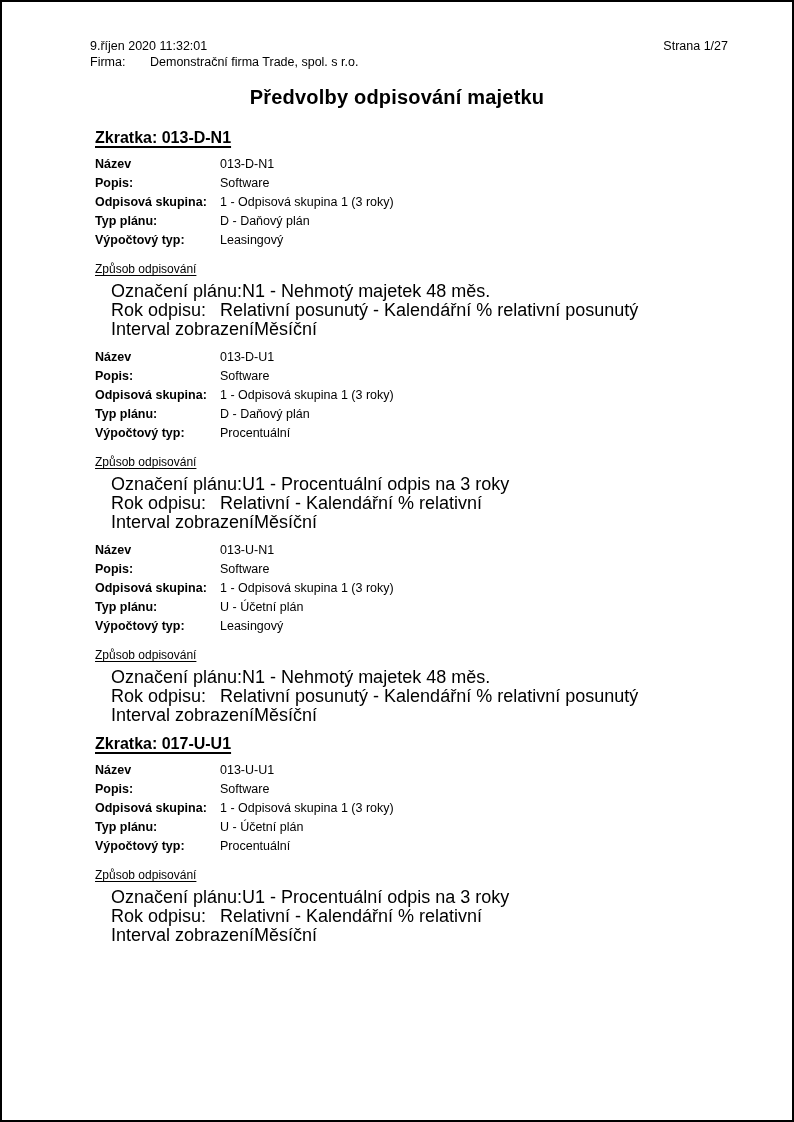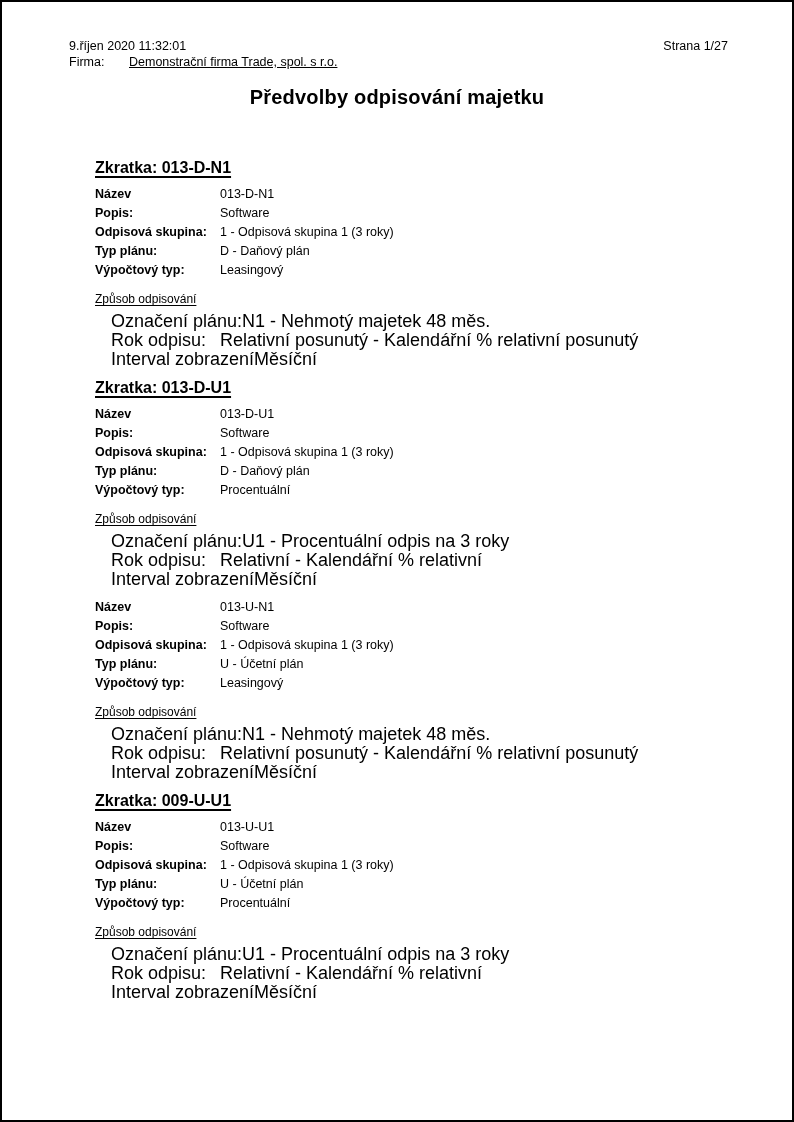--- a/index.html
+++ b/index.html
@@ -17,52 +17,51 @@
     inset: 0;
     width: 794px;
     height: 1122px;
     border: 2px solid #000000;
     background: #ffffff;
   }
   
   .report-header {
     position: absolute;
     top: 36px;
-    left: 67px;
+    left: 88px;
     right: 54px;
     font-size: 12.5px;
     line-height: 16px;
   }
   .header-line1 { position: relative; }
   .page-number {
     position: absolute;
     right: 10px;
     top: 0;
     white-space: nowrap;
   }
-  .header-line2 { margin-top: 0px; text-decoration: underline; }
+  .header-line2 { margin-top: 0px; }
   .firma-label { display: inline-block; width: 60px; }
   
   .report-title {
     position: absolute;
     top: 84px;
     left: 0;
     width: 100%;
     text-align: center;
     font-size: 20px;
     font-weight: bold;
     letter-spacing: 0.2px;
   }
   
   .sections {
     position: absolute;
     top: 126px;
     left: 93px;
     right: 36px;
-    margin-top: 30px;
   }
   .section { margin-bottom: 9px; }
   .section-heading {
     font-size: 16px;
     font-weight: bold;
     line-height: 20px;
     text-decoration: underline;
     text-underline-offset: 3px;
     text-decoration-thickness: 2px;
     margin-bottom: 7px;
@@ -159,39 +158,123 @@
             </div>
             <div class="sub-row">
               <span class="sub-label">Interval zobrazení</span>
               <span class="field-value">Měsíční</span>
             </div>
           </div>
     </div>
   </div>
 
   <div class="section">
+    <div class="fields">
+          <div class="field-row">
+            <span class="field-label">Název</span>
+            <span class="field-value">013-D-U1</span>
+          </div>
+          <div class="field-row">
+            <span class="field-label">Popis:</span>
+            <span class="field-value">Software</span>
+          </div>
+          <div class="field-row">
+            <span class="field-label">Odpisová skupina:</span>
+            <span class="field-value">1 - Odpisová skupina 1 (3 roky)</span>
+          </div>
+          <div class="field-row">
+            <span class="field-label">Typ plánu:</span>
+            <span class="field-value">D - Daňový plán</span>
+          </div>
+          <div class="field-row">
+            <span class="field-label">Výpočtový typ:</span>
+            <span class="field-value">Procentuální</span>
+          </div>
+        </div>
+    <div class="subsection">
+      <span class="sub-heading">Způsob odpisování</span>
+      <div class="sub-fields">
+            <div class="sub-row">
+              <span class="sub-label">Označení plánu:</span>
+              <span class="field-value">U1 - Procentuální odpis na 3 roky</span>
+            </div>
+            <div class="sub-row">
+              <span class="sub-label">Rok odpisu:</span>
+              <span class="field-value">Relativní - Kalendářní % relativní</span>
+            </div>
+            <div class="sub-row">
+              <span class="sub-label">Interval zobrazení</span>
+              <span class="field-value">Měsíční</span>
+            </div>
+          </div>
+    </div>
+  </div>
+
+  <div class="section">
+    <div class="fields">
+          <div class="field-row">
+            <span class="field-label">Název</span>
+            <span class="field-value">013-U-N1</span>
+          </div>
+          <div class="field-row">
+            <span class="field-label">Popis:</span>
+            <span class="field-value">Software</span>
+          </div>
+          <div class="field-row">
+            <span class="field-label">Odpisová skupina:</span>
+            <span class="field-value">1 - Odpisová skupina 1 (3 roky)</span>
+          </div>
+          <div class="field-row">
+            <span class="field-label">Typ plánu:</span>
+            <span class="field-value">U - Účetní plán</span>
+          </div>
+          <div class="field-row">
+            <span class="field-label">Výpočtový typ:</span>
+            <span class="field-value">Leasingový</span>
+          </div>
+        </div>
+    <div class="subsection">
+      <span class="sub-heading">Způsob odpisování</span>
+      <div class="sub-fields">
+            <div class="sub-row">
+              <span class="sub-label">Označení plánu:</span>
+              <span class="field-value">N1 - Nehmotý majetek 48 měs.</span>
+            </div>
+            <div class="sub-row">
+              <span class="sub-label">Rok odpisu:</span>
+              <span class="field-value">Relativní posunutý - Kalendářní % relativní posunutý</span>
+            </div>
+            <div class="sub-row">
+              <span class="sub-label">Interval zobrazení</span>
+              <span class="field-value">Měsíční</span>
+            </div>
+          </div>
+    </div>
+  </div>
+
+  <div class="section">
     <div class="section-heading-wrap">
-      <span class="section-heading">Zkratka: 013-D-U1</span>
-    </div>
-    <div class="fields">
-          <div class="field-row">
-            <span class="field-label">Název</span>
-            <span class="field-value">013-D-U1</span>
-          </div>
-          <div class="field-row">
-            <span class="field-label">Popis:</span>
-            <span class="field-value">Software</span>
-          </div>
-          <div class="field-row">
-            <span class="field-label">Odpisová skupina:</span>
-            <span class="field-value">1 - Odpisová skupina 1 (3 roky)</span>
-          </div>
-          <div class="field-row">
-            <span class="field-label">Typ plánu:</span>
-            <span class="field-value">D - Daňový plán</span>
+      <span class="section-heading">Zkratka: 017-U-U1</span>
+    </div>
+    <div class="fields">
+          <div class="field-row">
+            <span class="field-label">Název</span>
+            <span class="field-value">013-U-U1</span>
+          </div>
+          <div class="field-row">
+            <span class="field-label">Popis:</span>
+            <span class="field-value">Software</span>
+          </div>
+          <div class="field-row">
+            <span class="field-label">Odpisová skupina:</span>
+            <span class="field-value">1 - Odpisová skupina 1 (3 roky)</span>
+          </div>
+          <div class="field-row">
+            <span class="field-label">Typ plánu:</span>
+            <span class="field-value">U - Účetní plán</span>
           </div>
           <div class="field-row">
             <span class="field-label">Výpočtový typ:</span>
             <span class="field-value">Procentuální</span>
           </div>
         </div>
     <div class="subsection">
       <span class="sub-heading">Způsob odpisování</span>
       <div class="sub-fields">
             <div class="sub-row">
@@ -202,102 +285,15 @@
               <span class="sub-label">Rok odpisu:</span>
               <span class="field-value">Relativní - Kalendářní % relativní</span>
             </div>
             <div class="sub-row">
               <span class="sub-label">Interval zobrazení</span>
               <span class="field-value">Měsíční</span>
             </div>
           </div>
     </div>
   </div>
-
-  <div class="section">
-    <div class="fields">
-          <div class="field-row">
-            <span class="field-label">Název</span>
-            <span class="field-value">013-U-N1</span>
-          </div>
-          <div class="field-row">
-            <span class="field-label">Popis:</span>
-            <span class="field-value">Software</span>
-          </div>
-          <div class="field-row">
-            <span class="field-label">Odpisová skupina:</span>
-            <span class="field-value">1 - Odpisová skupina 1 (3 roky)</span>
-          </div>
-          <div class="field-row">
-            <span class="field-label">Typ plánu:</span>
-            <span class="field-value">U - Účetní plán</span>
-          </div>
-          <div class="field-row">
-            <span class="field-label">Výpočtový typ:</span>
-            <span class="field-value">Leasingový</span>
-          </div>
-        </div>
-    <div class="subsection">
-      <span class="sub-heading">Způsob odpisování</span>
-      <div class="sub-fields">
-            <div class="sub-row">
-              <span class="sub-label">Označení plánu:</span>
-              <span class="field-value">N1 - Nehmotý majetek 48 měs.</span>
-            </div>
-            <div class="sub-row">
-              <span class="sub-label">Rok odpisu:</span>
-              <span class="field-value">Relativní posunutý - Kalendářní % relativní posunutý</span>
-            </div>
-            <div class="sub-row">
-              <span class="sub-label">Interval zobrazení</span>
-              <span class="field-value">Měsíční</span>
-            </div>
-          </div>
-    </div>
-  </div>
-
-  <div class="section">
-    <div class="section-heading-wrap">
-      <span class="section-heading">Zkratka: 009-U-U1</span>
-    </div>
-    <div class="fields">
-          <div class="field-row">
-            <span class="field-label">Název</span>
-            <span class="field-value">013-U-U1</span>
-          </div>
-          <div class="field-row">
-            <span class="field-label">Popis:</span>
-            <span class="field-value">Software</span>
-          </div>
-          <div class="field-row">
-            <span class="field-label">Odpisová skupina:</span>
-            <span class="field-value">1 - Odpisová skupina 1 (3 roky)</span>
-          </div>
-          <div class="field-row">
-            <span class="field-label">Typ plánu:</span>
-            <span class="field-value">U - Účetní plán</span>
-          </div>
-          <div class="field-row">
-            <span class="field-label">Výpočtový typ:</span>
-            <span class="field-value">Procentuální</span>
-          </div>
-        </div>
-    <div class="subsection">
-      <span class="sub-heading">Způsob odpisování</span>
-      <div class="sub-fields">
-            <div class="sub-row">
-              <span class="sub-label">Označení plánu:</span>
-              <span class="field-value">U1 - Procentuální odpis na 3 roky</span>
-            </div>
-            <div class="sub-row">
-              <span class="sub-label">Rok odpisu:</span>
-              <span class="field-value">Relativní - Kalendářní % relativní</span>
-            </div>
-            <div class="sub-row">
-              <span class="sub-label">Interval zobrazení</span>
-              <span class="field-value">Měsíční</span>
-            </div>
-          </div>
-    </div>
-  </div>
 </div>
 
 </div>
 
 </body></html>

